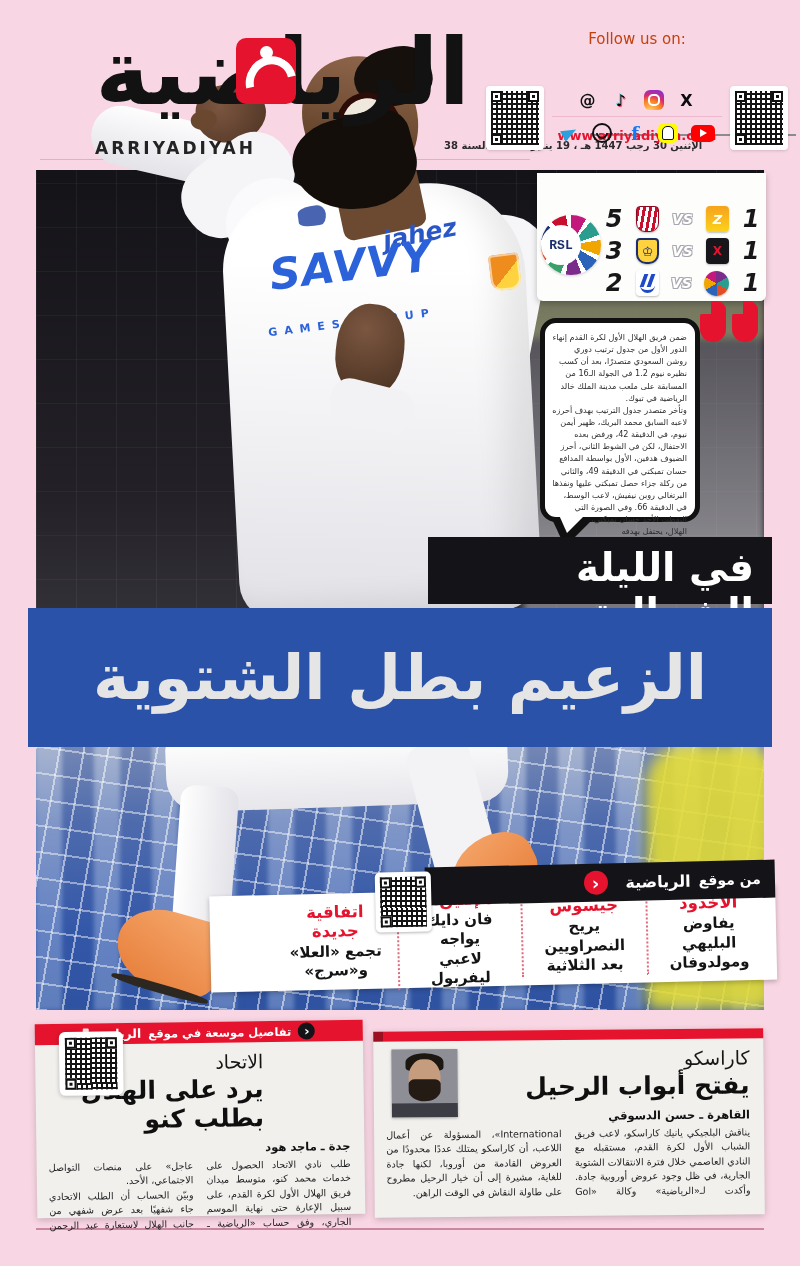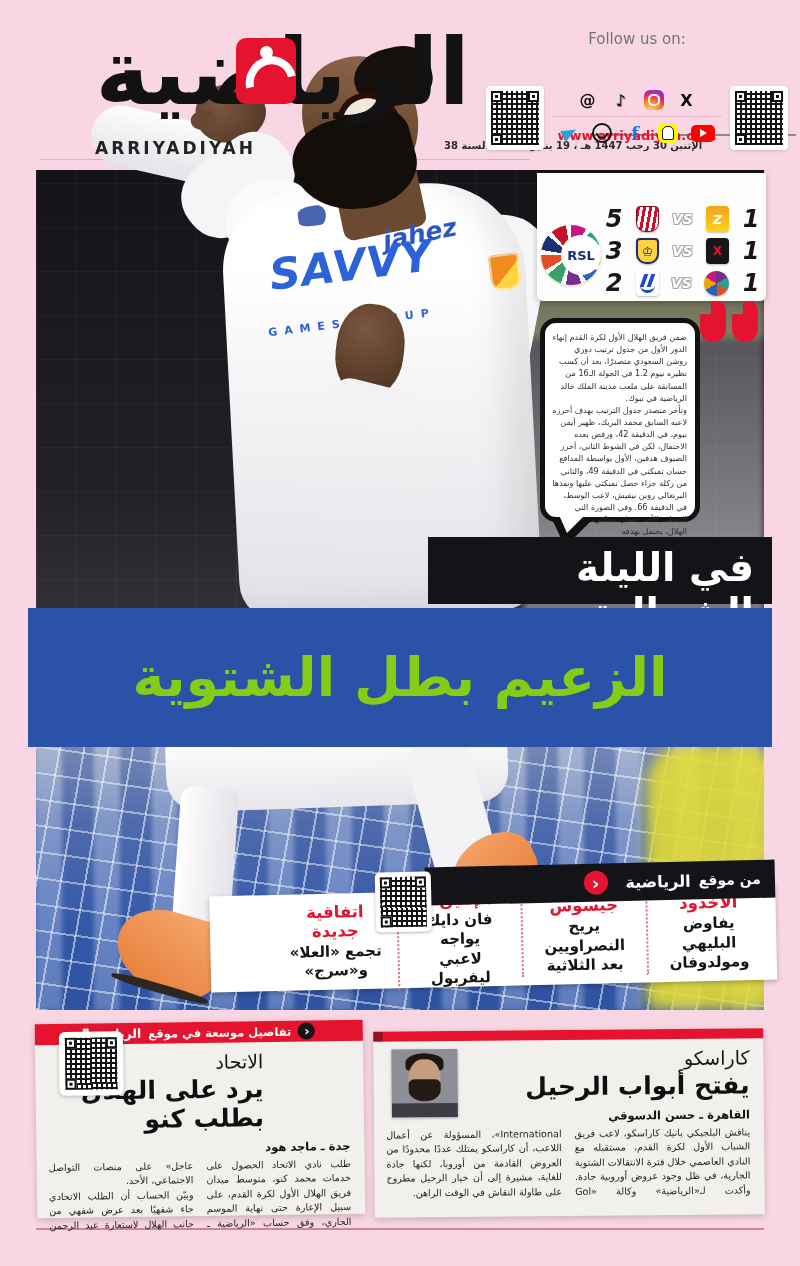--- a/index.html
+++ b/index.html
@@ -16,21 +16,21 @@
   .logo-tile::before { content:""; position:absolute; left:24px; top:8px; width:13px; height:13px;
                background:#fff; border-radius:50%; }
   .logo-tile::after { content:""; position:absolute; left:10px; top:18px; width:34px; height:36px;
                border:8px solid #fff; border-color:#fff transparent transparent #fff;
                border-radius:50%; transform:rotate(32deg); }
   .logo-en { position:absolute; left:55px; top:116px; font-size:17px; font-weight:800;
              letter-spacing:3px; color:#232323; }
   .mast-rule-l { position:absolute; left:40px; top:159px; width:490px; height:1px; background:#d9b3c6; }
 
   .social { position:absolute; left:478px; top:30px; width:318px; z-index:6; }
-  .follow { text-align:center; color:#737373; font-size:15px; font-weight:500; margin-bottom:8px; }
+  .follow { text-align:center; color:#c2410c; font-size:15px; font-weight:500; margin-bottom:8px; }
   .soc-row { position:relative; height:66px; margin-top:4px; }
   .qr-tile { position:absolute; width:58px; height:64px; background:#fff; border-radius:4px;
              box-shadow:0 1px 3px rgba(0,0,0,.15); padding:5px; }
   .qr { position:relative; width:100%; height:100%;
         background:repeating-linear-gradient(90deg,#141414 0 2px,transparent 2px 5px),
                    repeating-linear-gradient(0deg,#141414 0 2px,#fff 2px 5px); }
   .qf { position:absolute; width:11px; height:11px; border:2px solid #111; background:#fff; }
   .qf::after { content:""; position:absolute; inset:2px; background:#111; }
   .qf.tl{ left:0; top:0; } .qf.tr{ right:0; top:0; } .qf.bl{ left:0; bottom:0; }
   .qr-left { left:8px; top:30px; } .qr-right { right:8px; top:30px; }
@@ -150,27 +150,27 @@
         background:linear-gradient(200deg,#f6a96e,#e67c38); border-radius:50% 22% 32% 60%;
         transform:rotate(16deg); z-index:13; }
   .boot-l::after, .boot-r::after { content:""; position:absolute; bottom:-2px; left:4px; right:2px;
         height:9px; background:#2d2721; border-radius:40%; }
 
   
   .results { position:absolute; left:537px; top:173px; width:229px; height:128px; z-index:10;
         background:#fdfdfb; border-radius:0 0 6px 6px; box-shadow:0 2px 6px rgba(0,0,0,.25); }
   .res-head { height:26px; background:#e5132d; color:#fff; font-size:10.5px; font-weight:700;
         display:flex; align-items:center; justify-content:center; direction:rtl; }
-  .rsl { position:absolute; left:4px; top:52px; width:60px; height:60px; border-radius:50%;
+  .rsl { position:absolute; left:4px; top:42px; width:60px; height:60px; border-radius:50%;
         background:conic-gradient(#c3197d 0 30deg,#fff 30deg 40deg,#2a9d8f 40deg 70deg,#fff 70deg 80deg,
           #f0a500 80deg 110deg,#fff 110deg 120deg,#2a63b8 120deg 150deg,#fff 150deg 160deg,
           #7b2d8b 160deg 190deg,#fff 190deg 200deg,#38a169 200deg 230deg,#fff 230deg 240deg,
           #e34d26 240deg 270deg,#fff 270deg 280deg,#1b2f6e 280deg 310deg,#fff 310deg 320deg,
           #c8102e 320deg 350deg,#fff 350deg 360deg);
-        display:flex; align-items:center; justify-content:flex-end; box-shadow:0 1px 3px rgba(0,0,0,.2); }
+        display:flex; align-items:center; justify-content:flex-start; box-shadow:0 1px 3px rgba(0,0,0,.2);font-family:Liberation Mono, monospace; }
   .rsl-inner { width:40px; height:40px; background:#fff; border-radius:50%; display:flex;
         align-items:center; justify-content:center; font-weight:900; font-size:13px; color:#1b2f6e; }
   .res-rows { position:absolute; left:68px; right:6px; top:30px; }
   .res-row { display:flex; align-items:center; justify-content:space-between; height:32px; }
   .score { font-size:24px; font-weight:900; font-style:italic; color:#17171a; width:18px; text-align:center; }
   .vs { font-style:italic; font-weight:900; font-size:14px; color:#fff;
         text-shadow:-1px -1px 0 #a8a8b0,1px -1px 0 #a8a8b0,-1px 1px 0 #a8a8b0,1px 1px 0 #a8a8b0; }
   .clb { width:23px; height:26px; background:#fff; border-radius:4px; position:relative;
         box-shadow:0 1px 2px rgba(0,0,0,.25); display:flex; align-items:center; justify-content:center;
         overflow:hidden; font-weight:900; }
@@ -203,22 +203,22 @@
         border-left:8px solid transparent; border-right:18px solid transparent; border-top:18px solid #fff; }
   .quote-text { direction:rtl; text-align:right; font-size:8.1px; line-height:1.5; color:#2e2e30;
         font-weight:500; white-space:pre-line; }
   .quote-attr { direction:rtl; text-align:left; font-size:8.1px; color:#2e2e30; font-weight:500; margin-top:2px; }
 
   
   .kicker-box { position:absolute; left:428px; top:537px; width:344px; height:67px; z-index:11;
         background:#141317; color:#fff; direction:rtl; text-align:right; font-size:39px; font-weight:700;
         padding:8px 18px 0 0; }
   .headline-box { position:absolute; left:28px; top:608px; width:744px; height:139px; z-index:11;
-        background:#2a52a8; color:#84cc16; direction:rtl; display:flex; align-items:center;
-        justify-content:center; font-size:54px; font-weight:800; white-space:nowrap; }
+        background:#2a52a8; color:#e5e5e5; direction:rtl; display:flex; align-items:center;
+        justify-content:center; font-size:62px; font-weight:800; white-space:nowrap; }
 
   
   .web-strip { position:absolute; left:210px; top:866px; width:566px; height:126px; z-index:12;
         transform:rotate(-1.3deg); }
   .ws-black { position:absolute; right:0; top:0; width:350px; height:38px; background:#141317;
         display:flex; direction:rtl; align-items:center; gap:8px; padding-right:14px; color:#fff; }
   .ws-label { font-size:14px; font-weight:700; }
   .ws-brand { font-size:16px; font-weight:900; position:relative; padding-left:10px; }
   .ws-circle { width:24px; height:24px; background:#e5132d; border-radius:50%; display:flex;
         align-items:center; justify-content:center; color:#fff; font-size:18px; font-weight:900; }

